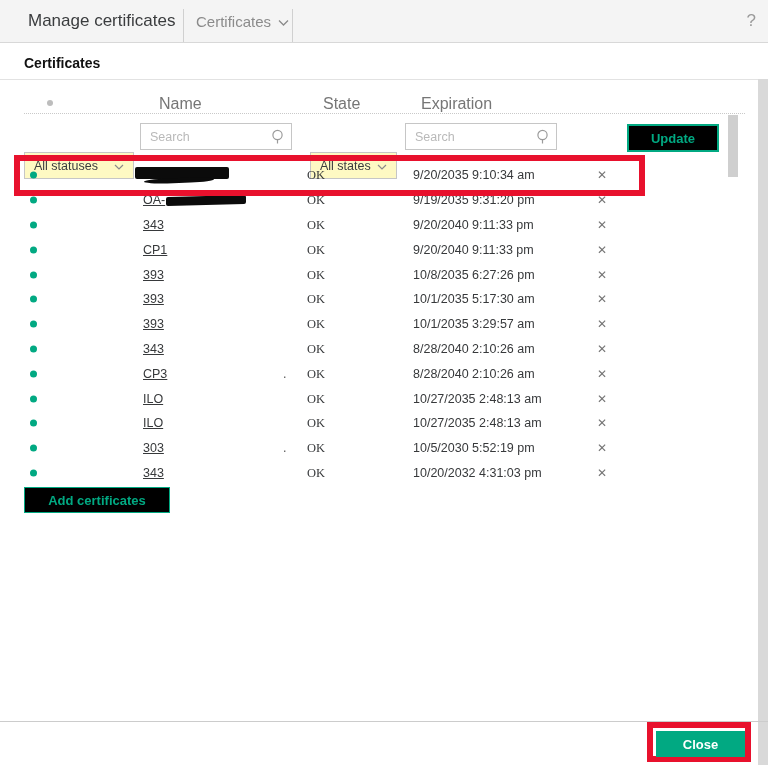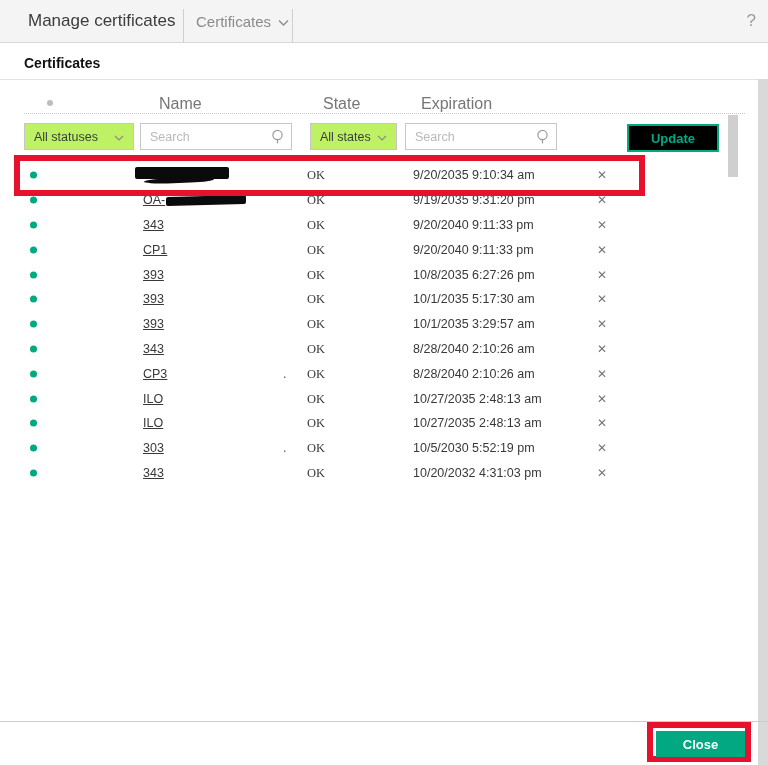--- a/index.html
+++ b/index.html
@@ -30,21 +30,21 @@
   
   .colheaders{position:absolute;left:4px;top:93px;width:745px;height:20px;font-size:16px;color:var(--text-muted);margin-left:12px;}
   .colheaders .dotcol{position:absolute;left:31px;top:7px;width:6px;height:6px;border-radius:50%;background:#bdbdbd;}
   .col-name{position:absolute;left:143px;top:2px;}
   .col-state{position:absolute;left:307px;top:2px;}
   .col-exp{position:absolute;left:405px;top:2px;}
   .dotted-divider{position:absolute;left:24px;top:113px;width:721px;border-top:1px dotted #c9c9c9;}
 
   
   .filterbar{position:absolute;left:0;top:123px;width:768px;height:28px;font-size:12.5px;}
-  .selectbox{position:absolute;height:27px;background:#bef264;border:1px solid #c6c6c6;display:flex;align-items:center;justify-content:space-between;padding:0 9px;color:#3a3c3e;cursor:pointer;}
+  .selectbox{position:absolute;height:27px;background:#fef9c3;border:1px solid #c6c6c6;display:flex;align-items:center;justify-content:space-between;padding:0 9px;color:#3a3c3e;cursor:pointer;margin-top:29px;}
   .selectbox.status{left:24px;width:110px;}
   .selectbox.state{left:310px;width:87px;}
   .searchbox{position:absolute;height:27px;}
   .searchbox.name{left:140px;width:152px;}
   .searchbox.exp{left:405px;width:152px;}
   .searchbox input{width:100%;height:100%;border:1px solid #c6c6c6;padding:0 26px 0 9px;font-size:12.5px;font-family:"Liberation Sans",sans-serif;color:#ec4899;}
   .searchbox input::placeholder{color:#b9b9b9;}
   .searchbox svg{position:absolute;right:7px;top:6px;}
   .btn-outline{position:absolute;background:#000000;color:var(--accent);font-weight:bold;font-size:13px;display:flex;align-items:center;justify-content:center;cursor:pointer;font-family:"Liberation Sans",sans-serif;}
   .btn-update{left:627px;top:1px;width:92px;height:28px;border:2px solid var(--accent);}
@@ -278,20 +278,21 @@
       <span class="cell name"><span class="name-text">343</span></span>
 
       <span class="cell state">OK</span>
       <span class="cell exp">10/20/2032 4:31:03 pm</span>
       <span class="cell del">✕</span>
     </div>
   </div>
 
   <div class="annot row-highlight"></div>
 
+  <div class="btn-outline btn-add">Add certificates</div>
 
   <div class="list-scroll-thumb"></div>
   <div class="page-scroll"></div>
 
   <div class="footer-divider"></div>
   <div class="annot close-highlight"></div>
   <div class="btn-close">Close</div>
 
 </div>
 

